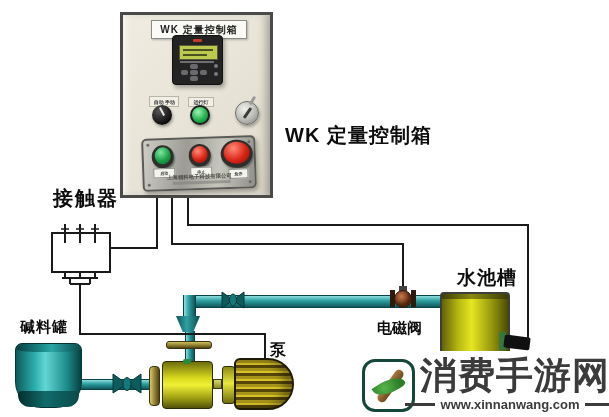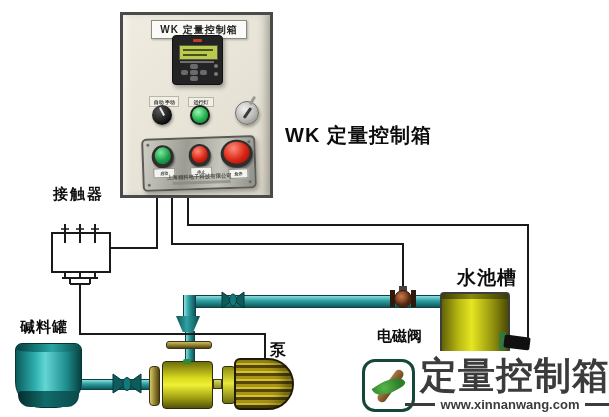--- a/index.html
+++ b/index.html
@@ -247,32 +247,32 @@
       <div class="blabel" style="left:84px;top:31px;width:18px;">
         <span>急停</span>
         </div>
 
       <div id="mfg">上海精科电子科技有限公司</div>
       <div id="mfg2"></div>
     </div>
   </div>
 
   <div class="lbl" style="left:285px;top:122px;font-size:20px;letter-spacing:1px;">WK 定量控制箱</div>
-  <div class="lbl" style="left:53px;top:185px;font-size:15px;letter-spacing:2px;">接触器</div>
+  <div class="lbl" style="left:53px;top:185px;font-size:20px;letter-spacing:2px;">接触器</div>
   <div class="lbl" style="left:20px;top:318px;font-size:15px;letter-spacing:1px;">碱料罐</div>
   <div class="lbl" style="left:270px;top:340px;font-size:16px;">泵</div>
-  <div class="lbl" style="left:377px;top:319px;font-size:15px;margin-top:8px;">电磁阀</div>
+  <div class="lbl" style="left:377px;top:319px;font-size:15px;">电磁阀</div>
   <div class="lbl" style="left:457px;top:265px;font-size:19px;letter-spacing:1px;">水池槽</div>
 
   <div id="watermark" class="abs">
     <div id="wmlogo">
       <div class="stick"></div>
       <div class="leaf"></div>
     </div>
-    <div id="wmtitle">定量控制箱</div>
+    <div id="wmtitle">消费手游网</div>
     <div id="wmurl">
       <div class="dash"></div>
       <div class="u">www.xinnanwang.com</div>
       <div class="dash"></div>
     </div>
   </div>
 
 </div>
 
 </body></html>

